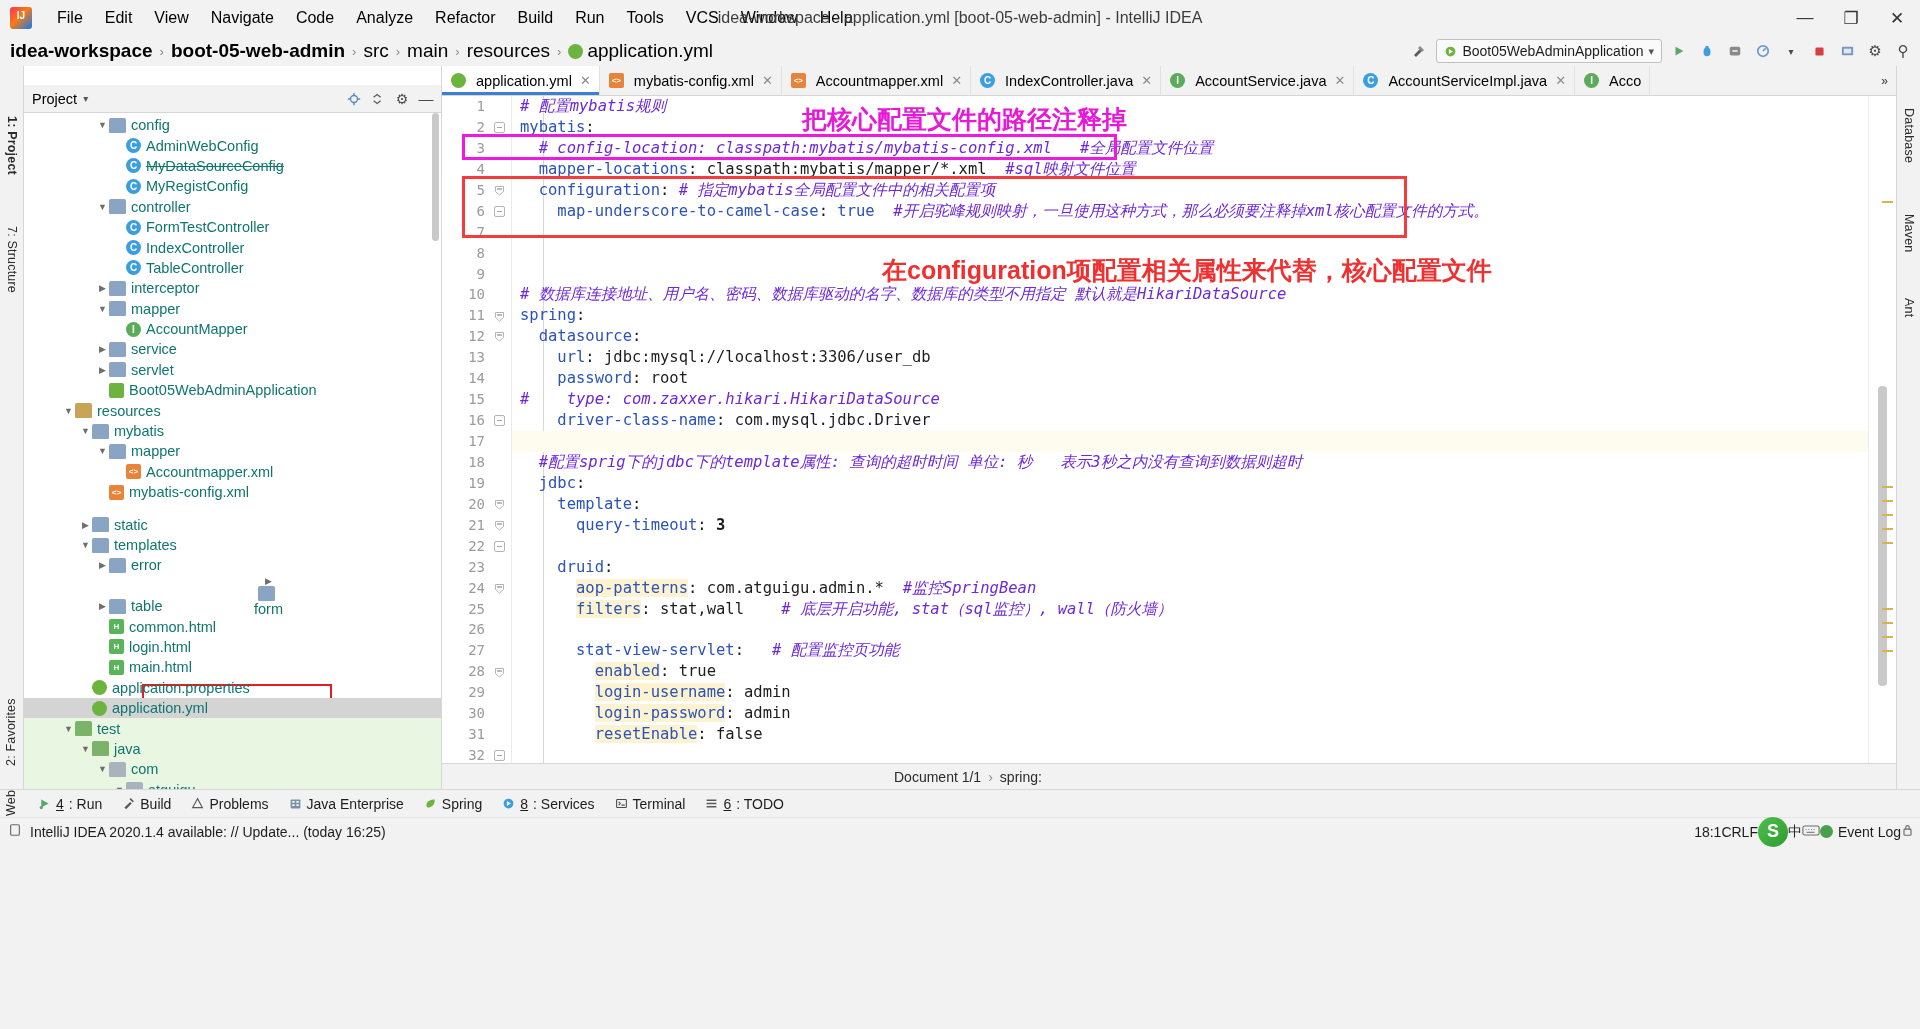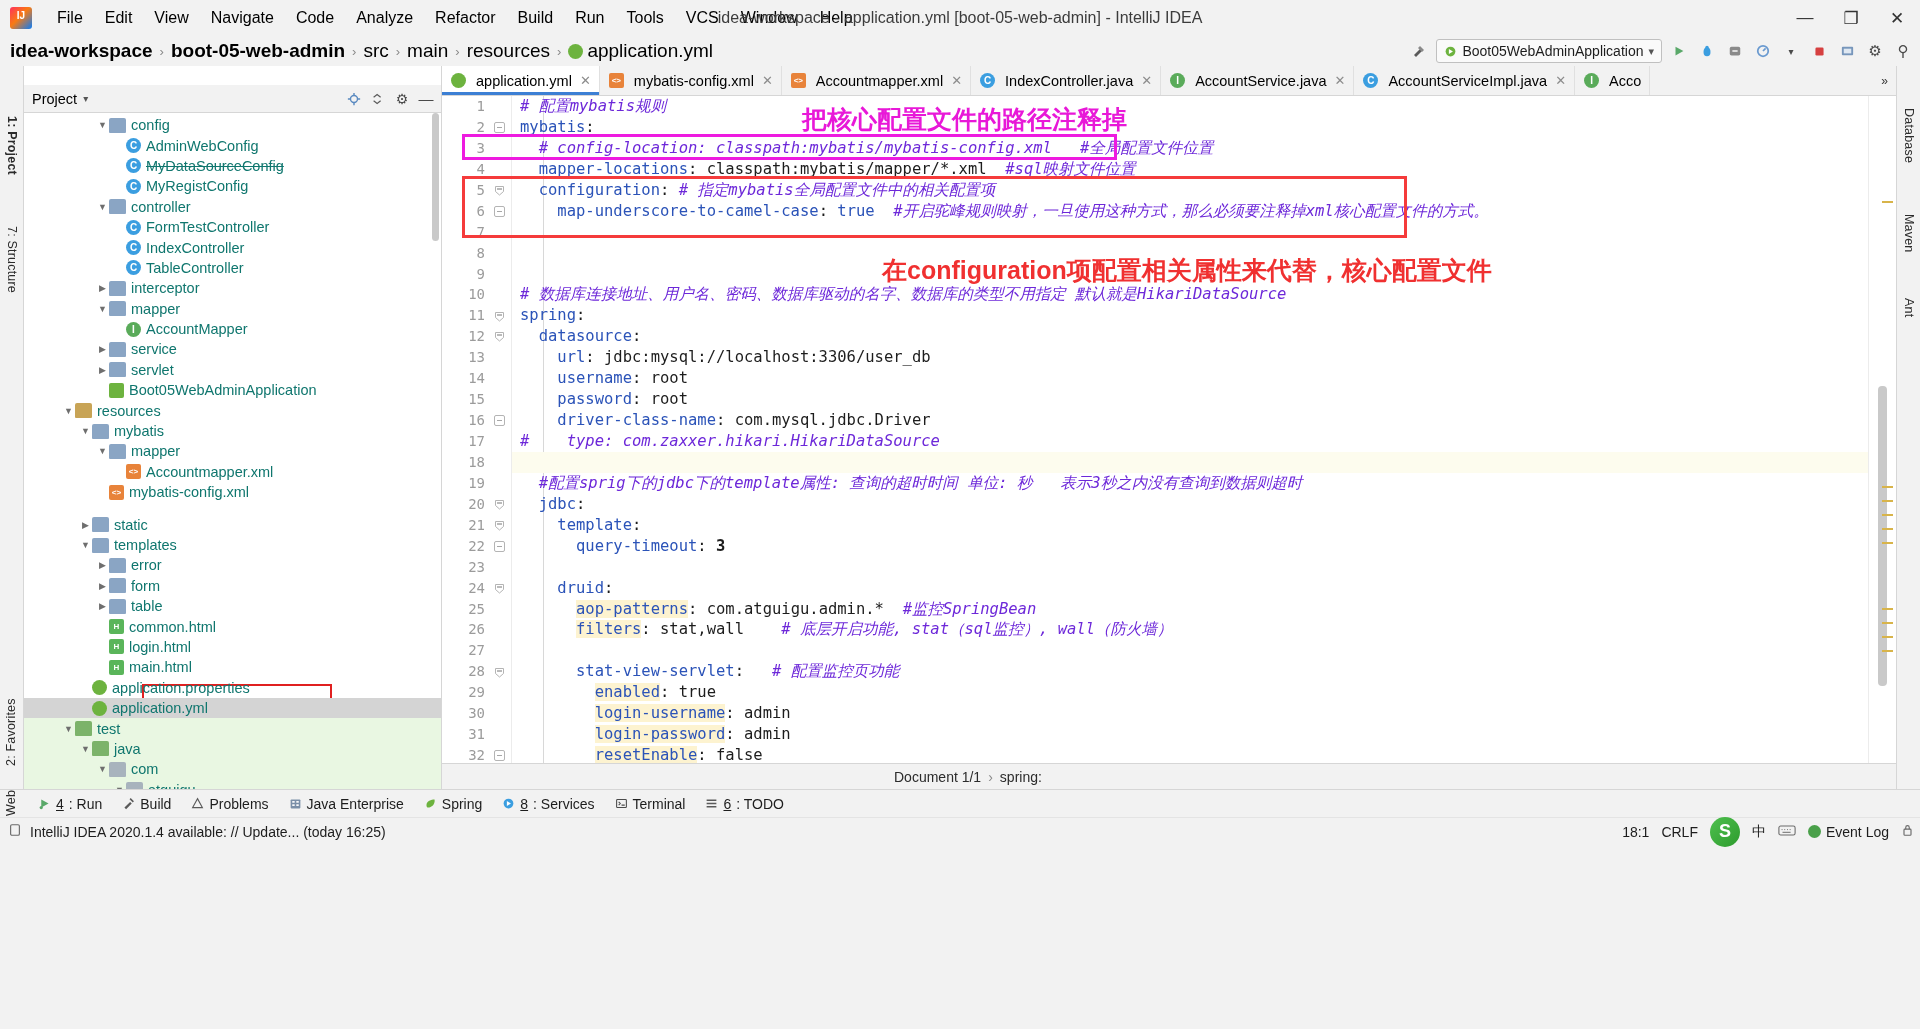--- a/index.html
+++ b/index.html
@@ -212,21 +212,21 @@
     display: flex; align-items: center; gap: 5px; padding: 2px 8px;
     font-size: 14px; color: #1d1d1d; white-space: nowrap;
   }
   .twbtn u { text-decoration: underline; }
   .statusbar {
     height: 28px; background: #f2f2f2; display: flex; align-items: center;
     padding: 0 8px; font-size: 14px; color: #1d1d1d; position: relative;
     border-top: 1px solid #e4e4e4;
   }
   .sb-right {
-    position: absolute; right: 6px; display: flex; align-items: center; gap: 12px;
+    position: absolute; right: 6px; display: flex; align-items: center; gap: 0;
   }
   .evtlog { display: flex; align-items: center; gap: 5px; }
   .bulb { width: 13px; height: 13px; border-radius: 50%; background: #4aa04a; }
   .ime {
     width: 30px; height: 30px; border-radius: 50%;
     background: linear-gradient(135deg,#4ec04e,#2e9b2e);
     display: flex; align-items: center; justify-content: center;
     color: #fff; font-size: 18px; font-weight: bold;
   }
 </style>
@@ -463,21 +463,21 @@
         <div class="trow" style="padding-left: 55px;">
           <span class="twist open"></span>
           <span class="ico ico-folder"></span>
           <span class="tlabel">templates</span>
         </div>
         <div class="trow" style="padding-left: 72px;">
           <span class="twist closed"></span>
           <span class="ico ico-folder"></span>
           <span class="tlabel">error</span>
         </div>
-        <div class="trow" style="padding-left: 72px;">
+        <div class="trow" style="padding-left: 72px; flex-direction: column;">
           <span class="twist closed"></span>
           <span class="ico ico-folder"></span>
           <span class="tlabel">form</span>
         </div>
         <div class="trow" style="padding-left: 72px;">
           <span class="twist closed"></span>
           <span class="ico ico-folder"></span>
           <span class="tlabel">table</span>
         </div>
         <div class="trow" style="padding-left: 72px;">
@@ -647,24 +647,23 @@
           <div class="cline">  <span class="k">mapper-locations</span><span class="s">: classpath:mybatis/mapper/*.xml</span>  <span class="cm">#sql映射文件位置</span></div>
           <div class="cline">  <span class="k">configuration</span><span class="s">:</span> <span class="cm"># 指定mybatis全局配置文件中的相关配置项</span></div>
           <div class="cline">    <span class="k">map-underscore-to-camel-case</span><span class="s">:</span> <span class="k">true</span>  <span class="cm">#开启驼峰规则映射，一旦使用这种方式，那么必须要注释掉xml核心配置文件的方式。</span></div>
           <div class="cline">&nbsp;</div>
           <div class="cline">&nbsp;</div>
           <div class="cline">&nbsp;</div>
           <div class="cline"><span class="cm"># 数据库连接地址、用户名、密码、数据库驱动的名字、数据库的类型不用指定 默认就是HikariDataSource</span></div>
           <div class="cline"><span class="k">spring</span><span class="s">:</span></div>
           <div class="cline">  <span class="k">datasource</span><span class="s">:</span></div>
           <div class="cline">    <span class="k">url</span><span class="s">: jdbc:mysql://localhost:3306/user_db</span></div>
-          <div class="cline">    <span class="k">username</span><span class="s">: root</span></div>
           <div class="cline">    <span class="k">password</span><span class="s">: root</span></div>
+          <div class="cline"><span class="cm">#    type: com.zaxxer.hikari.HikariDataSource</span></div>
           <div class="cline">    <span class="k">driver-class-name</span><span class="s">: com.mysql.jdbc.Driver</span></div>
-          <div class="cline"><span class="cm">#    type: com.zaxxer.hikari.HikariDataSource</span></div>
           <div class="cline hl">&nbsp;</div>
           <div class="cline">  <span class="cm">#配置sprig下的jdbc下的template属性: 查询的超时时间 单位: 秒   表示3秒之内没有查询到数据则超时</span></div>
           <div class="cline">  <span class="k">jdbc</span><span class="s">:</span></div>
           <div class="cline">    <span class="k">template</span><span class="s">:</span></div>
           <div class="cline">      <span class="k">query-timeout</span><span class="s">:</span> <span class="num">3</span></div>
           <div class="cline">&nbsp;</div>
           <div class="cline">    <span class="k">druid</span><span class="s">:</span></div>
           <div class="cline">      <span class="k hlw">aop-patterns</span><span class="s">: com.atguigu.admin.*</span>  <span class="cm">#监控SpringBean</span></div>
           <div class="cline">      <span class="k hlw">filters</span><span class="s">: stat,wall</span>    <span class="cm"># 底层开启功能, stat（sql监控）, wall（防火墙）</span></div>
           <div class="cline">&nbsp;</div>

